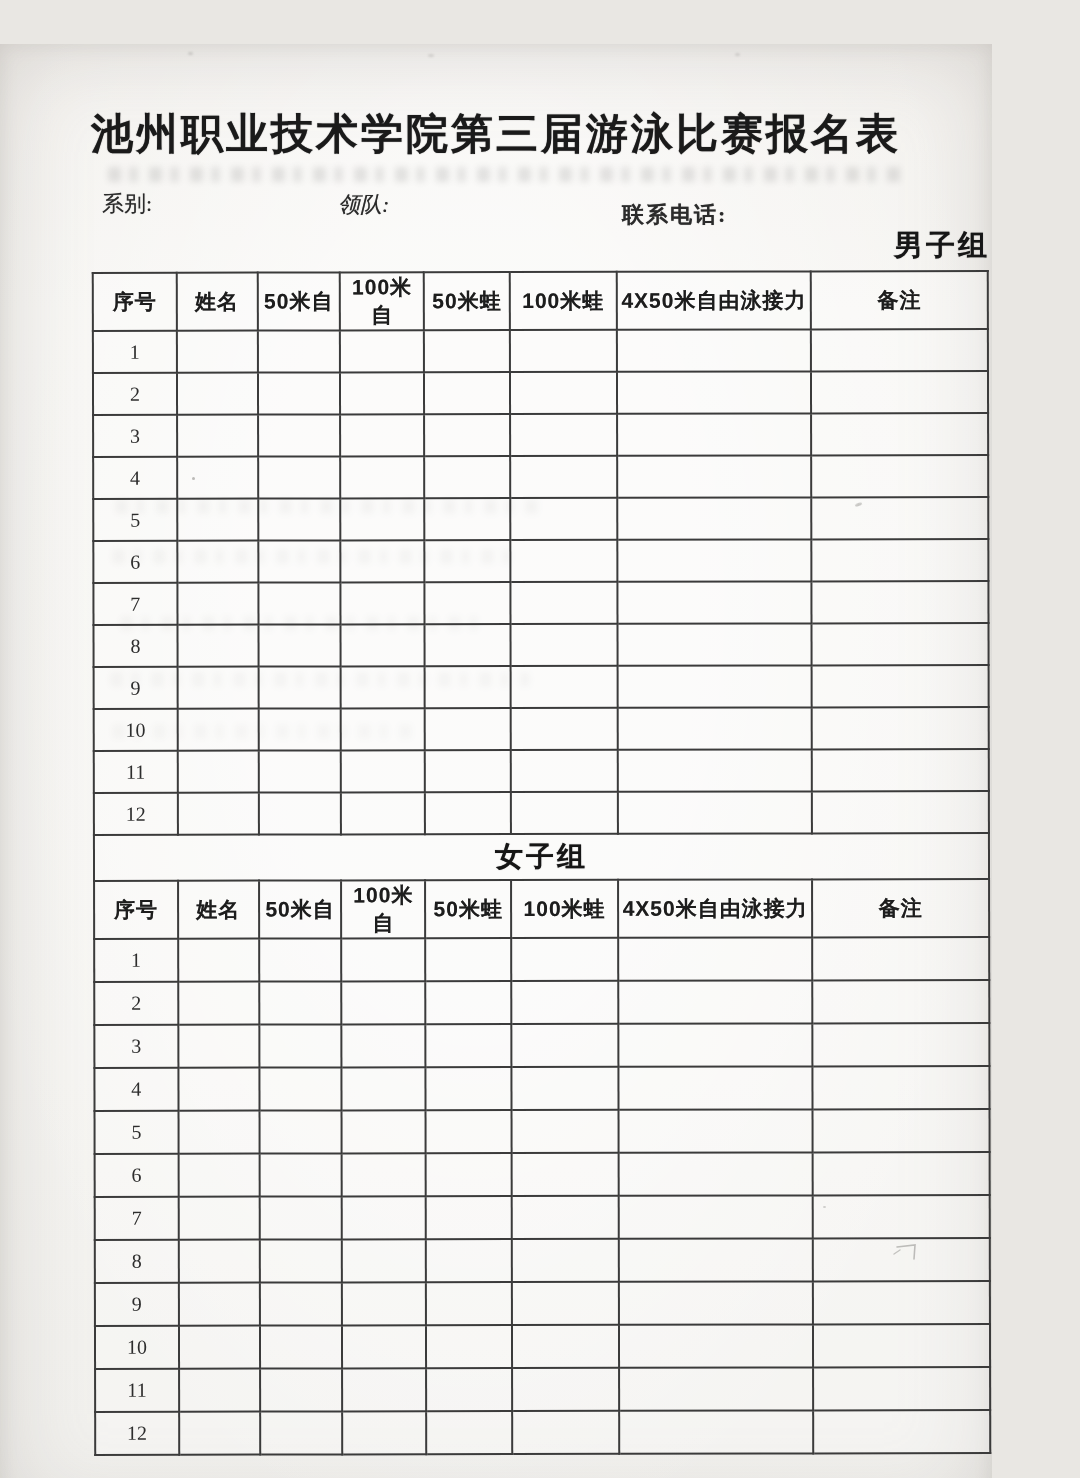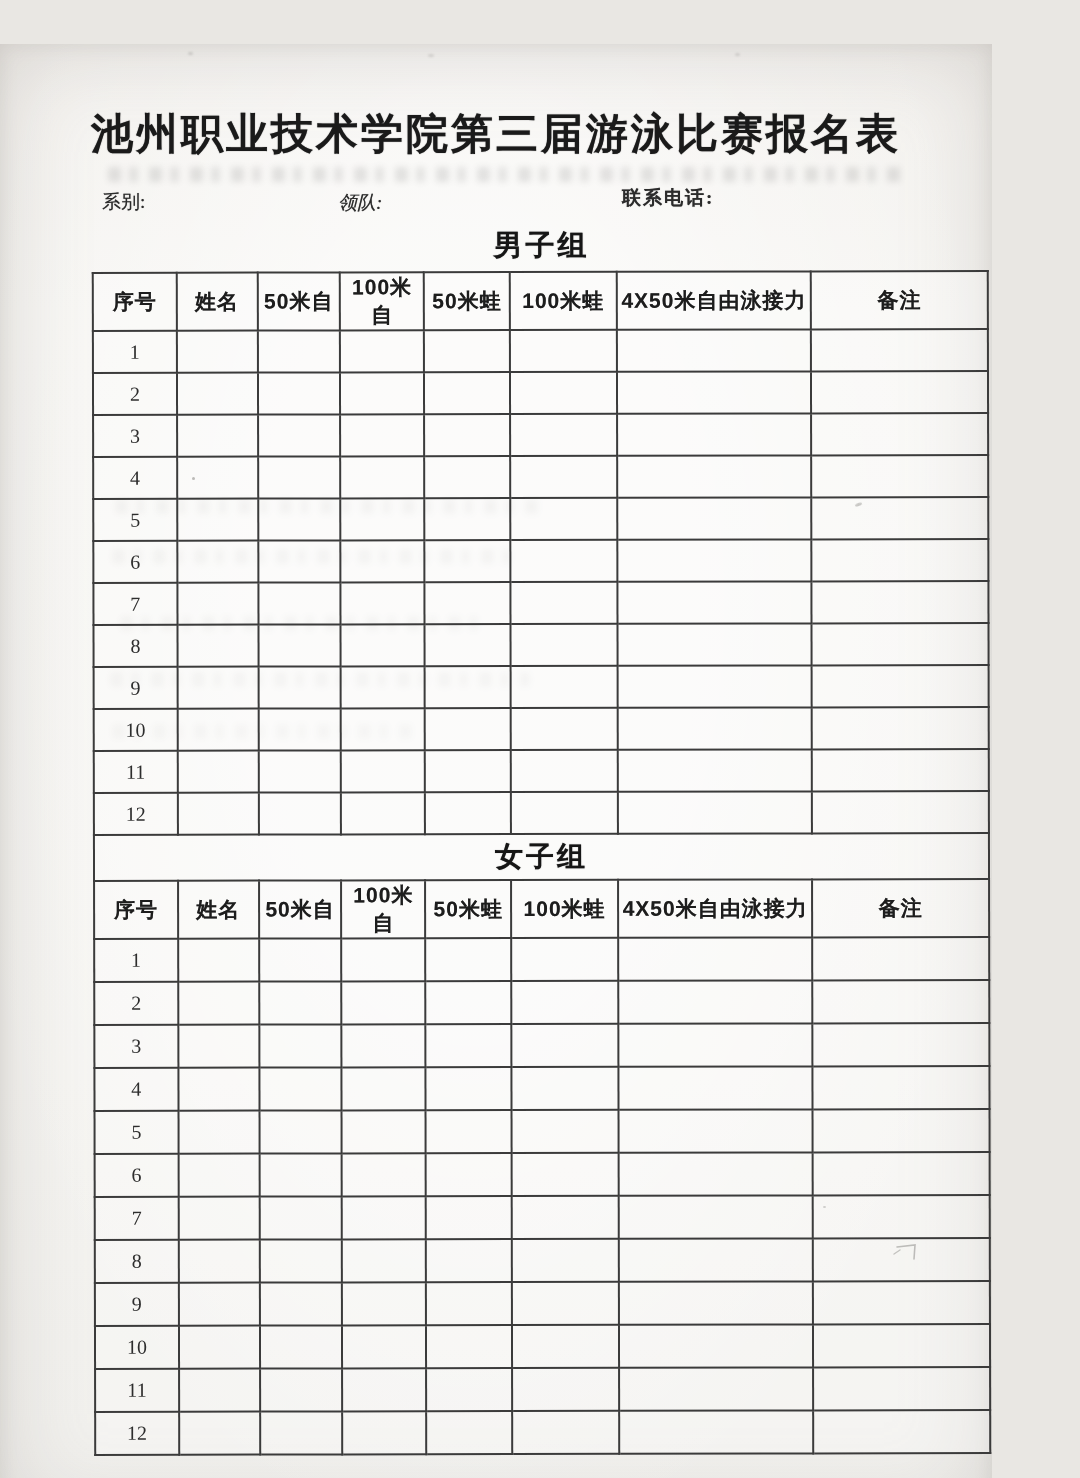--- a/index.html
+++ b/index.html
@@ -35,30 +35,30 @@
   .g2{top:455px;left:115px;width:430px;opacity:.06;}
   .g3{top:505px;left:112px;width:400px;opacity:.055;}
   .g4{top:572px;left:120px;width:360px;opacity:.05;}
   .g5{top:628px;left:110px;width:420px;opacity:.05;}
   .g6{top:680px;left:112px;width:300px;opacity:.045;}
   
   .fields{position:absolute;top:141px;left:0;width:100%;height:32px;}
   .field{
     position:absolute;
     font-family:"Liberation Serif",serif;
-    font-size:19px;color:#2b2b2b;
+    font-size:22px;color:#2b2b2b;
     text-shadow:0 0 .7px rgba(40,40,40,.6);
   }
   .f-dept{left:102px;top:4px;}
   .f-leader{left:338px;top:5px;font-style:italic;}
-  .f-phone{left:622px;top:0;font-weight:700;letter-spacing:2px;}
+  .f-phone{left:622px;top:15px;font-weight:700;letter-spacing:2px;}
   
   .men-heading{
     position:absolute;top:182px;left:93px;width:897px;
-    text-align:center;
+    text-align:right;
     font-size:29px;font-weight:700;letter-spacing:3px;color:#161616;
     text-shadow:0 0 .8px rgba(25,25,25,.7);
   }
   
   table.reg{
     position:absolute;left:93px;top:227px;width:897px;
     border-collapse:collapse;table-layout:fixed;
     transform:rotate(-0.12deg);
   }
   table.reg td, table.reg th{

